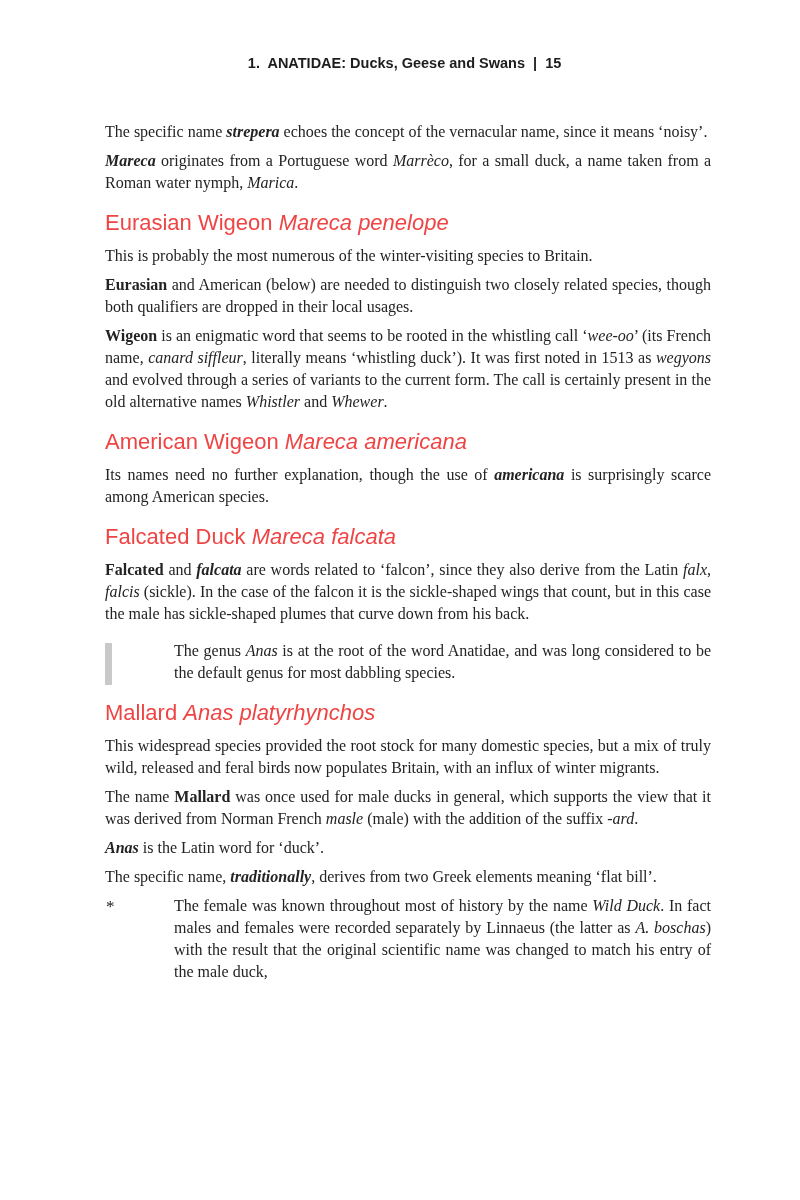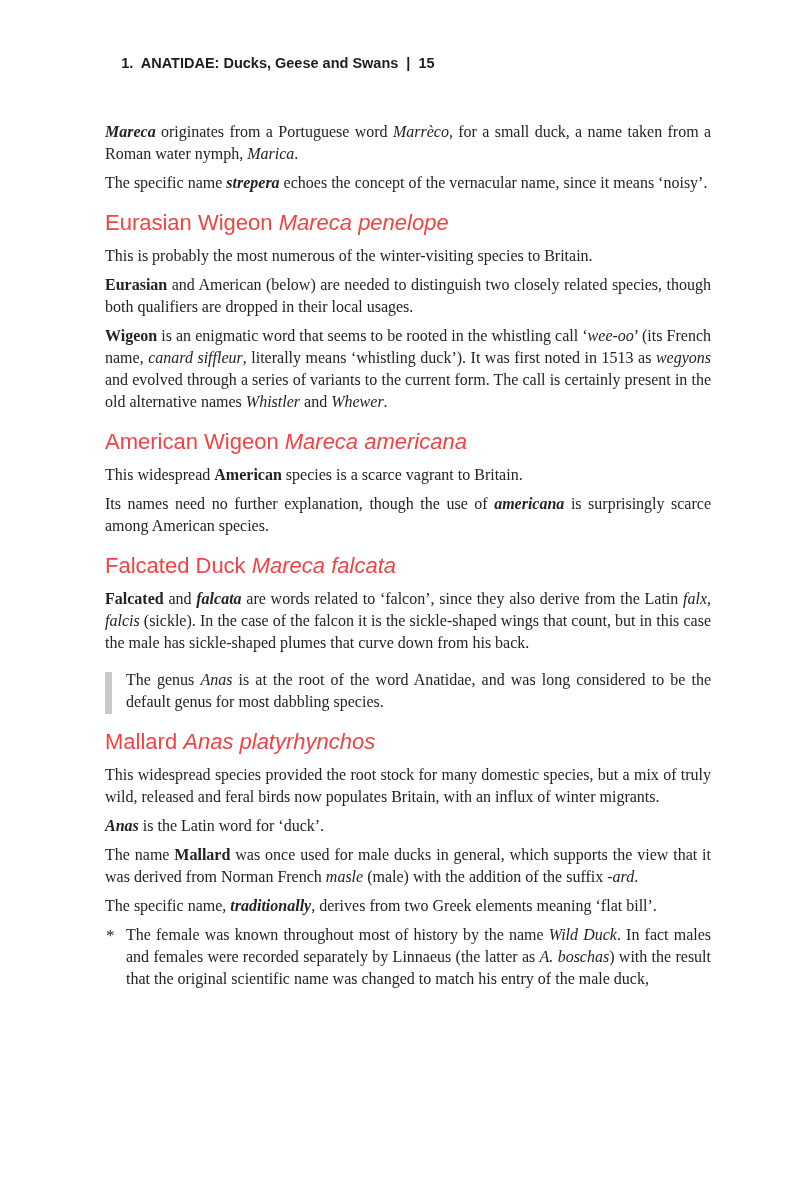--- a/index.html
+++ b/index.html
@@ -7,21 +7,21 @@
     width: 800px; height: 1200px;
     background: #ffffff;
     overflow: hidden;
     font-family: "Liberation Serif", "DejaVu Serif", serif;
     color: #232323;
   }
   .page { position: relative; width: 800px; height: 1200px; }
 
   .page-header {
     margin: 36px 112px 0 105px;
-    text-align: left;
+    text-align: center;
     font-family: "Liberation Sans", "DejaVu Sans", sans-serif;
     font-weight: 700;
     font-size: 14.5px;
     line-height: 18px;
     color: #1d1d1d;
     white-space: pre;
   }
 
   main.page-body { margin: 31px 0 0 105px; width: 606px; }
 
@@ -47,20 +47,21 @@
   .quote-bar {
     position: absolute; left: 0; top: 3px;
     width: 7px; height: 42px;
     background: #c9c9c9;
   }
   .quote-block .block-text,
   .bullet-item .block-text {
     display: block;
     font-size: 16px; line-height: 22px;
     text-align: justify;
+    margin-left: 48px;
   }
 
   .bullet-item {
     position: relative;
     margin: 2px 0 7px 0;
     padding-left: 21px;
   }
   .bullet-marker {
     position: absolute; left: 1px; top: 2px;
     font-size: 17px; line-height: 20px;
@@ -72,38 +73,37 @@
   .s-bi { font-weight: bold; font-style: italic; }
 </style>
 </head>
 <body>
 
 <div class="page">
   <header class="page-header">
     <span>1.  ANATIDAE: Ducks, Geese and Swans  |  15</span>
   </header>
   <main class="page-body">
+      <p class="body-para"><span>The specific name </span><span class="s-bi">strepera</span><span> echoes the concept of the vernacular name, since it means ‘noisy’.</span></p>
       <p class="body-para"><span class="s-bi">Mareca</span><span> originates from a Portuguese word </span><span class="s-i">Marrèco</span><span>, for a small duck, a name taken from a Roman water nymph, </span><span class="s-i">Marica</span><span>.</span></p>
-      <p class="body-para"><span>The specific name </span><span class="s-bi">strepera</span><span> echoes the concept of the vernacular name, since it means ‘noisy’.</span></p>
       <h2 class="section-heading"><span>Eurasian Wigeon </span><span class="s-i">Mareca penelope</span></h2>
       <p class="body-para"><span>This is probably the most numerous of the winter-visiting species to Britain.</span></p>
       <p class="body-para"><span class="s-b">Eurasian</span><span> and American (below) are needed to distinguish two closely related species, though both qualifiers are dropped in their local usages.</span></p>
       <p class="body-para"><span class="s-b">Wigeon</span><span> is an enigmatic word that seems to be rooted in the whistling call ‘</span><span class="s-i">wee-oo</span><span>’ (its French name, </span><span class="s-i">canard siffleur</span><span>, literally means ‘whistling duck’). It was first noted in 1513 as </span><span class="s-i">wegyons</span><span> and evolved through a series of variants to the current form. The call is certainly present in the old alternative names </span><span class="s-i">Whistler</span><span> and </span><span class="s-i">Whewer</span><span>.</span></p>
       <h2 class="section-heading"><span>American Wigeon </span><span class="s-i">Mareca americana</span></h2>
-      <p class="body-para"><span>This widespread </span><span class="s-b">American</span><span> species is a scarce vagrant to Britain.</span></p>
       <p class="body-para"><span>Its names need no further explanation, though the use of </span><span class="s-bi">americana</span><span> is surprisingly scarce among American species.</span></p>
       <h2 class="section-heading"><span>Falcated Duck </span><span class="s-i">Mareca falcata</span></h2>
       <p class="body-para"><span class="s-b">Falcated</span><span> and </span><span class="s-bi">falcata</span><span> are words related to ‘falcon’, since they also derive from the Latin </span><span class="s-i">falx, falcis</span><span> (sickle). In the case of the falcon it is the sickle-shaped wings that count, but in this case the male has sickle-shaped plumes that curve down from his back.</span></p>
       <div class="quote-block">
         <span class="quote-bar"></span>
         <span class="block-text"><span>The genus </span><span class="s-i">Anas</span><span> is at the root of the word Anatidae, and was long considered to be the default genus for most dabbling species.</span></span>
       </div>
       <h2 class="section-heading"><span>Mallard </span><span class="s-i">Anas platyrhynchos</span></h2>
       <p class="body-para"><span>This widespread species provided the root stock for many domestic species, but a mix of truly wild, released and feral birds now populates Britain, with an influx of winter migrants.</span></p>
+      <p class="body-para"><span>The name </span><span class="s-b">Mallard</span><span> was once used for male ducks in general, which supports the view that it was derived from Norman French </span><span class="s-i">masle</span><span> (male) with the addition of the suffix </span><span class="s-i">-ard</span><span>.</span></p>
       <p class="body-para"><span class="s-bi">Anas</span><span> is the Latin word for ‘duck’.</span></p>
-      <p class="body-para"><span>The name </span><span class="s-b">Mallard</span><span> was once used for male ducks in general, which supports the view that it was derived from Norman French </span><span class="s-i">masle</span><span> (male) with the addition of the suffix </span><span class="s-i">-ard</span><span>.</span></p>
       <p class="body-para"><span>The specific name, </span><span class="s-bi">traditionally</span><span>, derives from two Greek elements meaning ‘flat bill’.</span></p>
       <div class="bullet-item">
         <span class="bullet-marker">*</span>
         <span class="block-text"><span>The female was known throughout most of history by the name </span><span class="s-i">Wild Duck</span><span>. In fact males and females were recorded separately by Linnaeus (the latter as </span><span class="s-i">A. boschas</span><span>) with the result that the original scientific name was changed to match his entry of the male duck,</span></span>
       </div>
     </main>
 </div>
 
 </body></html>

